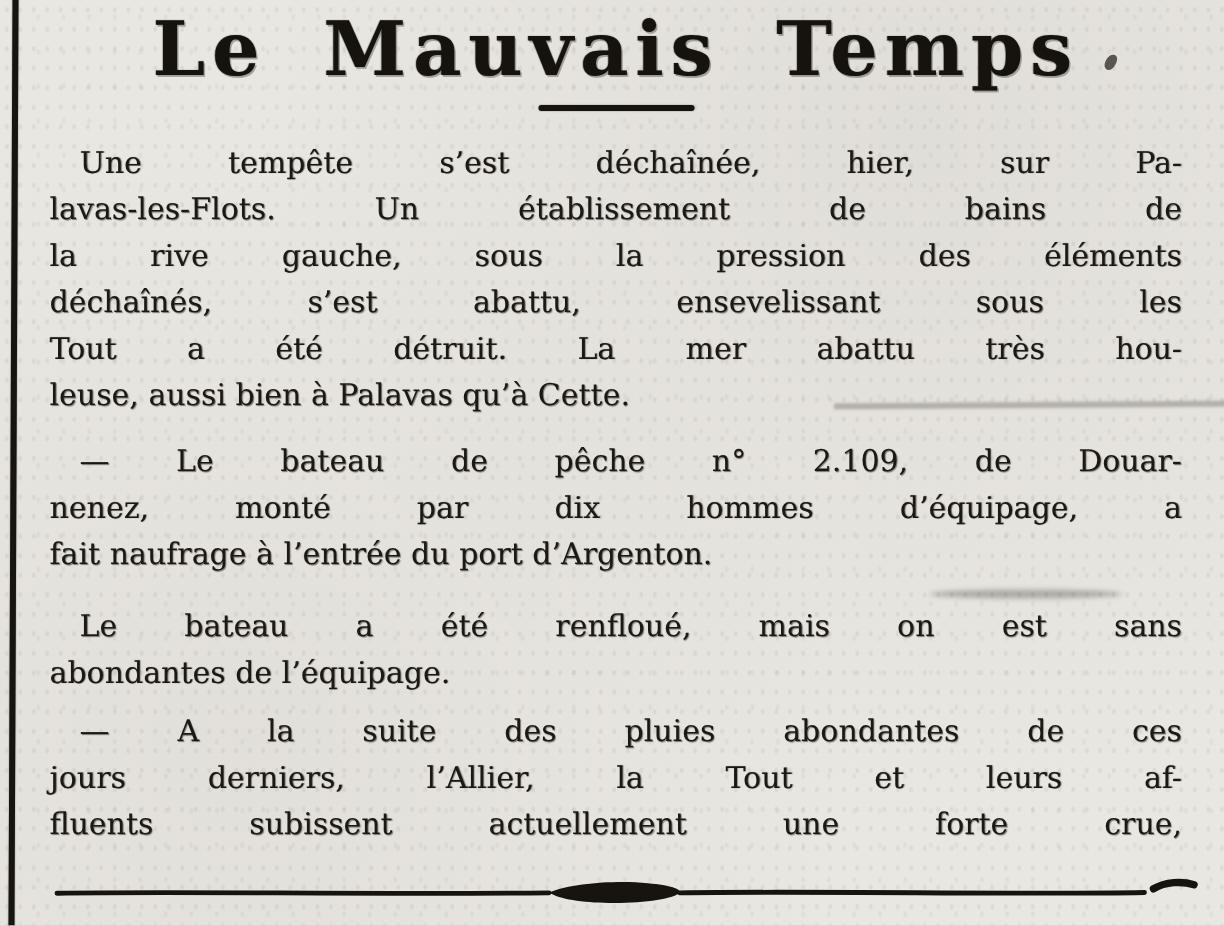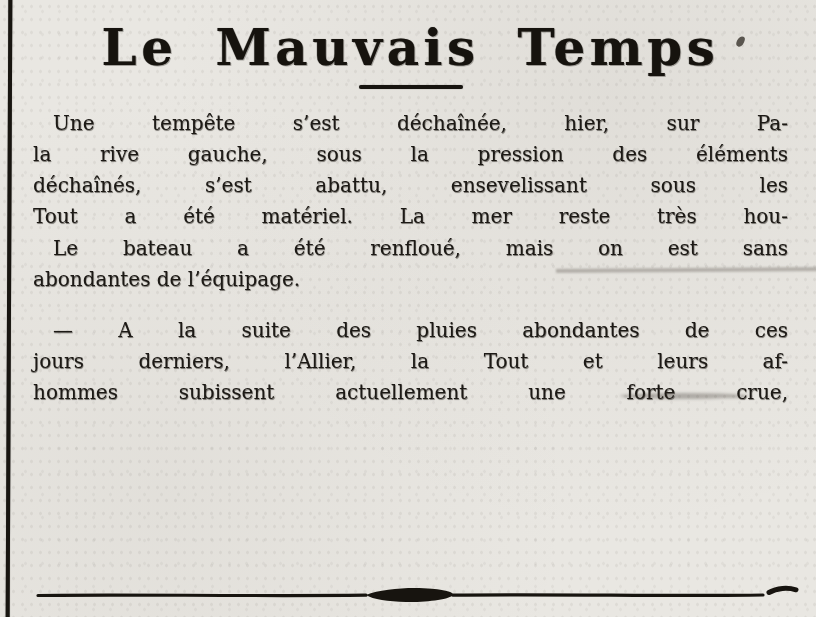--- a/index.html
+++ b/index.html
@@ -23,21 +23,21 @@
   }
   .column-rule{
     position:absolute;left:7px;top:-4px;bottom:-4px;width:4px;
     background:#181510;
     transform:rotate(0.25deg);
     box-shadow:0 0 1px rgba(0,0,0,.55);
     border-radius:2px;
   }
   .content{position:absolute;left:33px;top:0;width:755px;}
   .title{
-    margin:20px 0 0;
+    margin:5px 0 0;
     font-size:50px;line-height:56px;font-weight:bold;
     text-align:center;
     letter-spacing:0.09em;word-spacing:0.32em;
     color:#16130e;
     text-shadow:1px 1px 0 rgba(25,22,18,.30), -0.5px 0 0 rgba(25,22,18,.25), 0 0 1px rgba(25,22,18,.4);
   }
   .title-rule{
     width:104px;height:4px;background:#17140f;
     margin:9px auto 0;
     border-radius:2px;
@@ -46,22 +46,22 @@
   .article-body{margin-top:19px;}
   .line{
     height:31px;line-height:31px;font-size:20px;
     text-align:justify;
     text-align-last:justify;
     text-shadow:0.6px 0.6px 0.7px rgba(30,26,20,0.55);
   }
   .line.first{padding-left:20px;}
   .line.last{text-align:left;text-align-last:left;}
   .paragraph.p1{margin-top:13px;}
-  .paragraph.p2{margin-top:1px;}
-  .paragraph.p3{margin-top:20px;}
+  .paragraph.p2{margin-top:17px;}
+  .paragraph.p3{margin-top:8px;}
   .divider{position:absolute;left:30px;top:583px;}
   .smudge{position:absolute;pointer-events:none;}
   .s1{left:556px;top:268px;width:262px;height:4px;background:rgba(45,40,32,.28);filter:blur(1.2px);transform:rotate(-0.4deg);}
   .s2{left:620px;top:393px;width:128px;height:6px;background:rgba(45,40,32,.30);filter:blur(1.6px);border-radius:50%;}
   .speck{
     position:absolute;left:737px;top:36px;width:7px;height:11px;
     background:#2c2720;border-radius:60% 40% 55% 45%;
     transform:rotate(24deg);opacity:.75;
   }
 </style>
@@ -70,32 +70,39 @@
 
 <div class="page">
   <div class="column-rule"></div>
 
   <div class="content">
     <h1 class="title">Le Mauvais Temps</h1>
     <div class="title-rule"></div>
     <div class="article-body">
         <div class="paragraph p0">
           <div class="line first">Une tempête s’est déchaînée, hier, sur Pa-</div>
+          <div class="line">lavas-les-Flots. Un établissement de bains de</div>
           <div class="line">la rive gauche, sous la pression des éléments</div>
           <div class="line">déchaînés, s’est abattu, ensevelissant sous les</div>
-          <div class="line">Tout a été matériel. La mer reste très hou-</div>
+          <div class="line">Tout a été détruit. La mer abattu très hou-</div>
+          <div class="line last">leuse, aussi bien à Palavas qu’à Cette.</div>
+        </div>
+        <div class="paragraph p1">
+          <div class="line first">— Le bateau de pêche n° 2.109, de Douar-</div>
+          <div class="line">nenez, monté par dix hommes d’équipage, a</div>
+          <div class="line last">fait naufrage à l’entrée du port d’Argenton.</div>
         </div>
         <div class="paragraph p2">
           <div class="line first">Le bateau a été renfloué, mais on est sans</div>
           <div class="line last">abondantes de l’équipage.</div>
         </div>
         <div class="paragraph p3">
           <div class="line first">— A la suite des pluies abondantes de ces</div>
           <div class="line">jours derniers, l’Allier, la Tout et leurs af-</div>
-          <div class="line">hommes subissent actuellement une forte crue,</div>
+          <div class="line">fluents subissent actuellement une forte crue,</div>
         </div>
       </div>
   </div>
 
   <svg class="divider" width="775" height="26" viewBox="0 0 775 26" xmlns="http://www.w3.org/2000/svg">
     <path d="M8 12.5 C 90 11, 210 13.5, 336 12.2" stroke="#17140f" stroke-width="3.2" fill="none" stroke-linecap="round"></path>
     <path d="M423 12.2 C 520 10.8, 650 13.6, 733 12" stroke="#17140f" stroke-width="3.2" fill="none" stroke-linecap="round"></path>
     <path d="M336 12 C 352 5.5, 382 3.8, 402 5.8 C 417 7.2, 424 9.5, 423 12 C 420 16.2, 398 19.4, 376 19 C 358 18.6, 343 16.5, 336 12 Z" fill="#17140f"></path>
     <path d="M739 9.5 C 747 4.8, 758 4.2, 766 6.8" stroke="#17140f" stroke-width="5" fill="none" stroke-linecap="round"></path>
   </svg>

